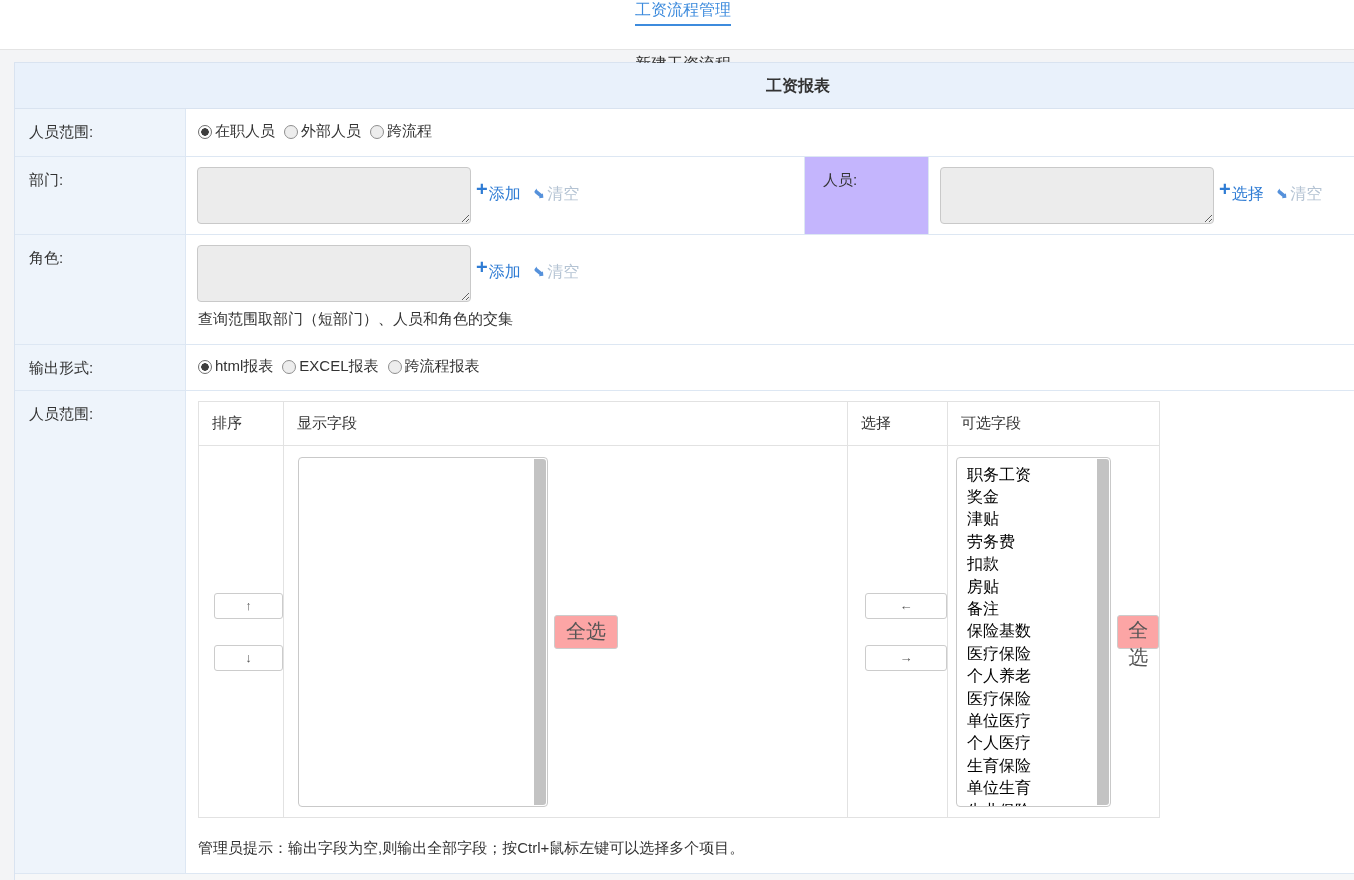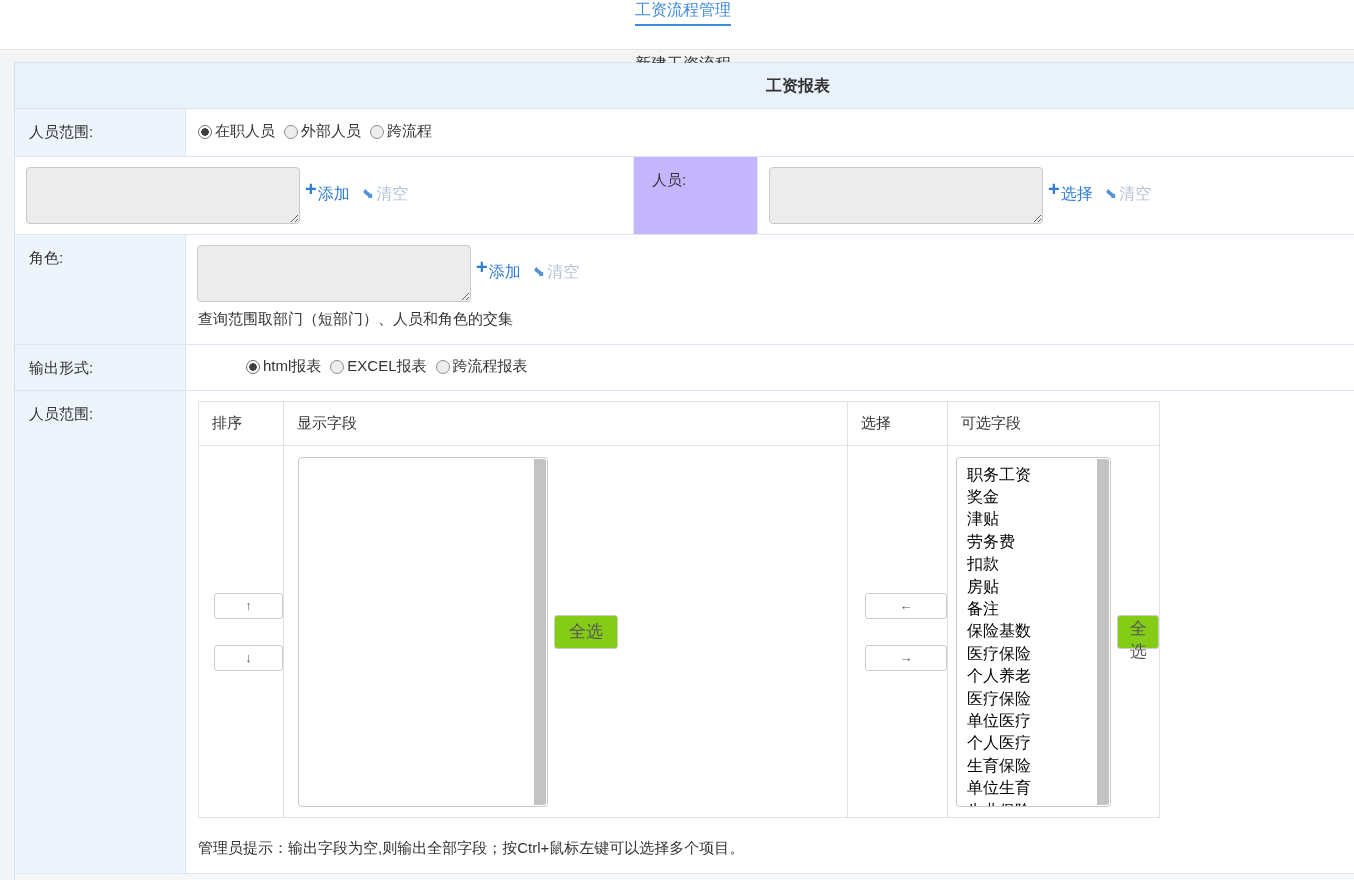--- a/index.html
+++ b/index.html
@@ -33,21 +33,21 @@
   .row { display:flex; border-bottom:1px solid #dde7f3; background:#fff; }
   .row-label {
     width:171px; min-width:171px; background:#eef4fb;
     border-right:1px solid #dde7f3; padding:14px 0 0 14px; font-size:15px; color:#333;
   }
   .row-content { flex:1; }
 
   .h48  { height:48px; }
   .h78  { height:78px; }
   .h110 { height:110px; }
-  .h46  { height:46px;gap:48px; }
+  .h46  { height:46px; }
   .h483 { height:483px; }
 
   
   .radio-group { display:flex; align-items:center; padding:13px 0 0 12px; font-size:15px; }
   .radio-opt { display:flex; align-items:center; margin-right:9px; cursor:pointer; }
   .radio {
     width:14px; height:14px; border:1px solid #8f8f8f; border-radius:50%;
     background:#ededed; display:inline-block; margin-right:3px;
   }
   .radio.checked {
@@ -96,22 +96,22 @@
     background:#fff; overflow:hidden; padding:6px 14px 0 10px;
   }
   .listbox.display-box { width:250px; margin-left:14px; }
   .listbox.avail-box  { width:260px; margin-left:8px; }
   .scrollstrip {
     position:absolute; top:1px; right:1px; bottom:1px; width:12px;
     background:#c3c3c3; border-radius:0 3px 3px 0;
   }
   .list-item { font-size:16px; line-height:22.4px; color:#000000; cursor:pointer; white-space:nowrap; }
   .selectall-btn {
-    margin-left:6px; width:64px; height:34px; background:#84cc16; border:1px solid #ccc;
-    border-radius:3px; color:#555; font-size:17px; cursor:pointer;
+    margin-left:6px; width:64px; height:34px; background:#fca5a5; border:1px solid #ccc;
+    border-radius:3px; color:#555; font-size:20px; cursor:pointer;
     font-family:"Liberation Sans", sans-serif;
   }
   .admin-hint { margin:21px 0 0 12px; font-size:15px; color:#333; }
 
   .footer-sliver { width:1340px; height:7px; background:#f6f7f8; }
 </style>
 </head>
 <body>
 
 <div class="nav">
@@ -144,20 +144,21 @@
             <label class="radio-opt">
               <span class="radio"></span>
               <span>跨流程</span>
             </label>
 
         </div>
       </div>
     </div>
 
     <div class="row h78">
+      <div class="row-label">部门:</div>
       <div class="row-content dept-content">
         <div class="ta-line">
           <textarea class="box" style=""></textarea>
           <div class="links">
             <span class="blue-link"><span class="plus-icon">+</span><span>添加</span></span><span class="clear-wrap"><span class="clear-arrow-icon">➥</span><span class="muted-link">清空</span></span>
           </div>
         </div>
       </div>
       <div class="person-label">人员:</div>
       <div class="row-content person-content">

